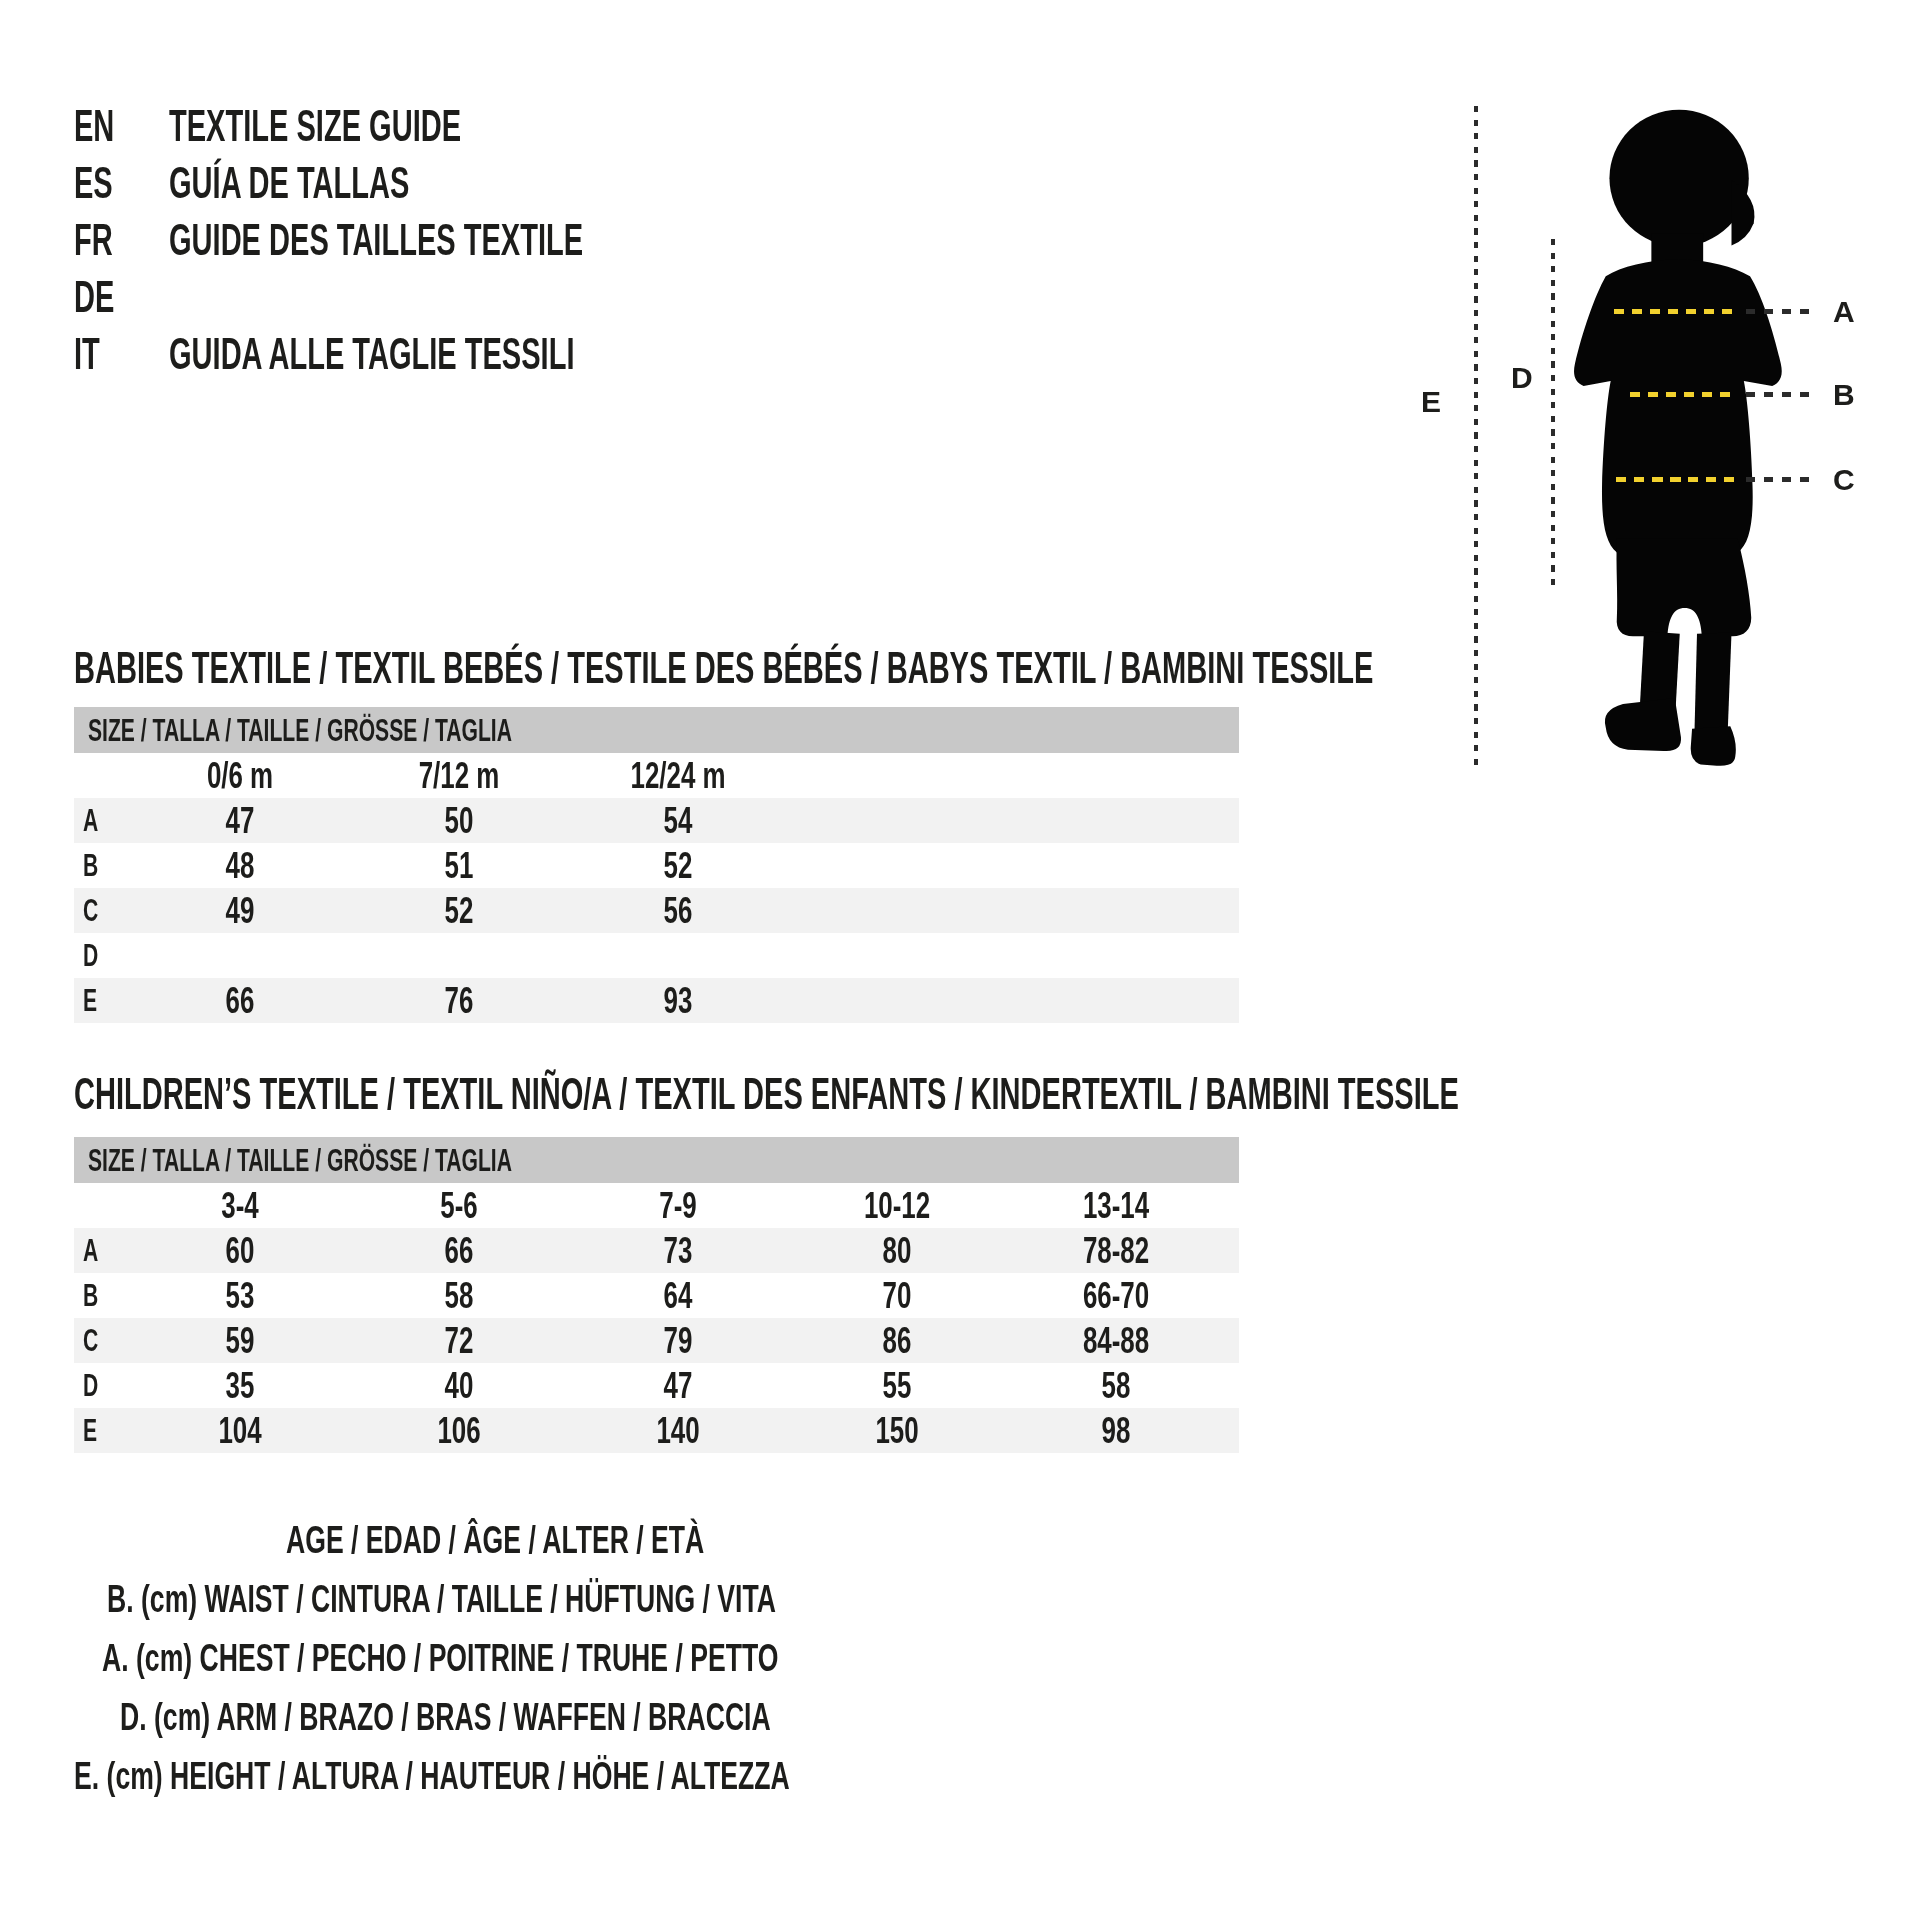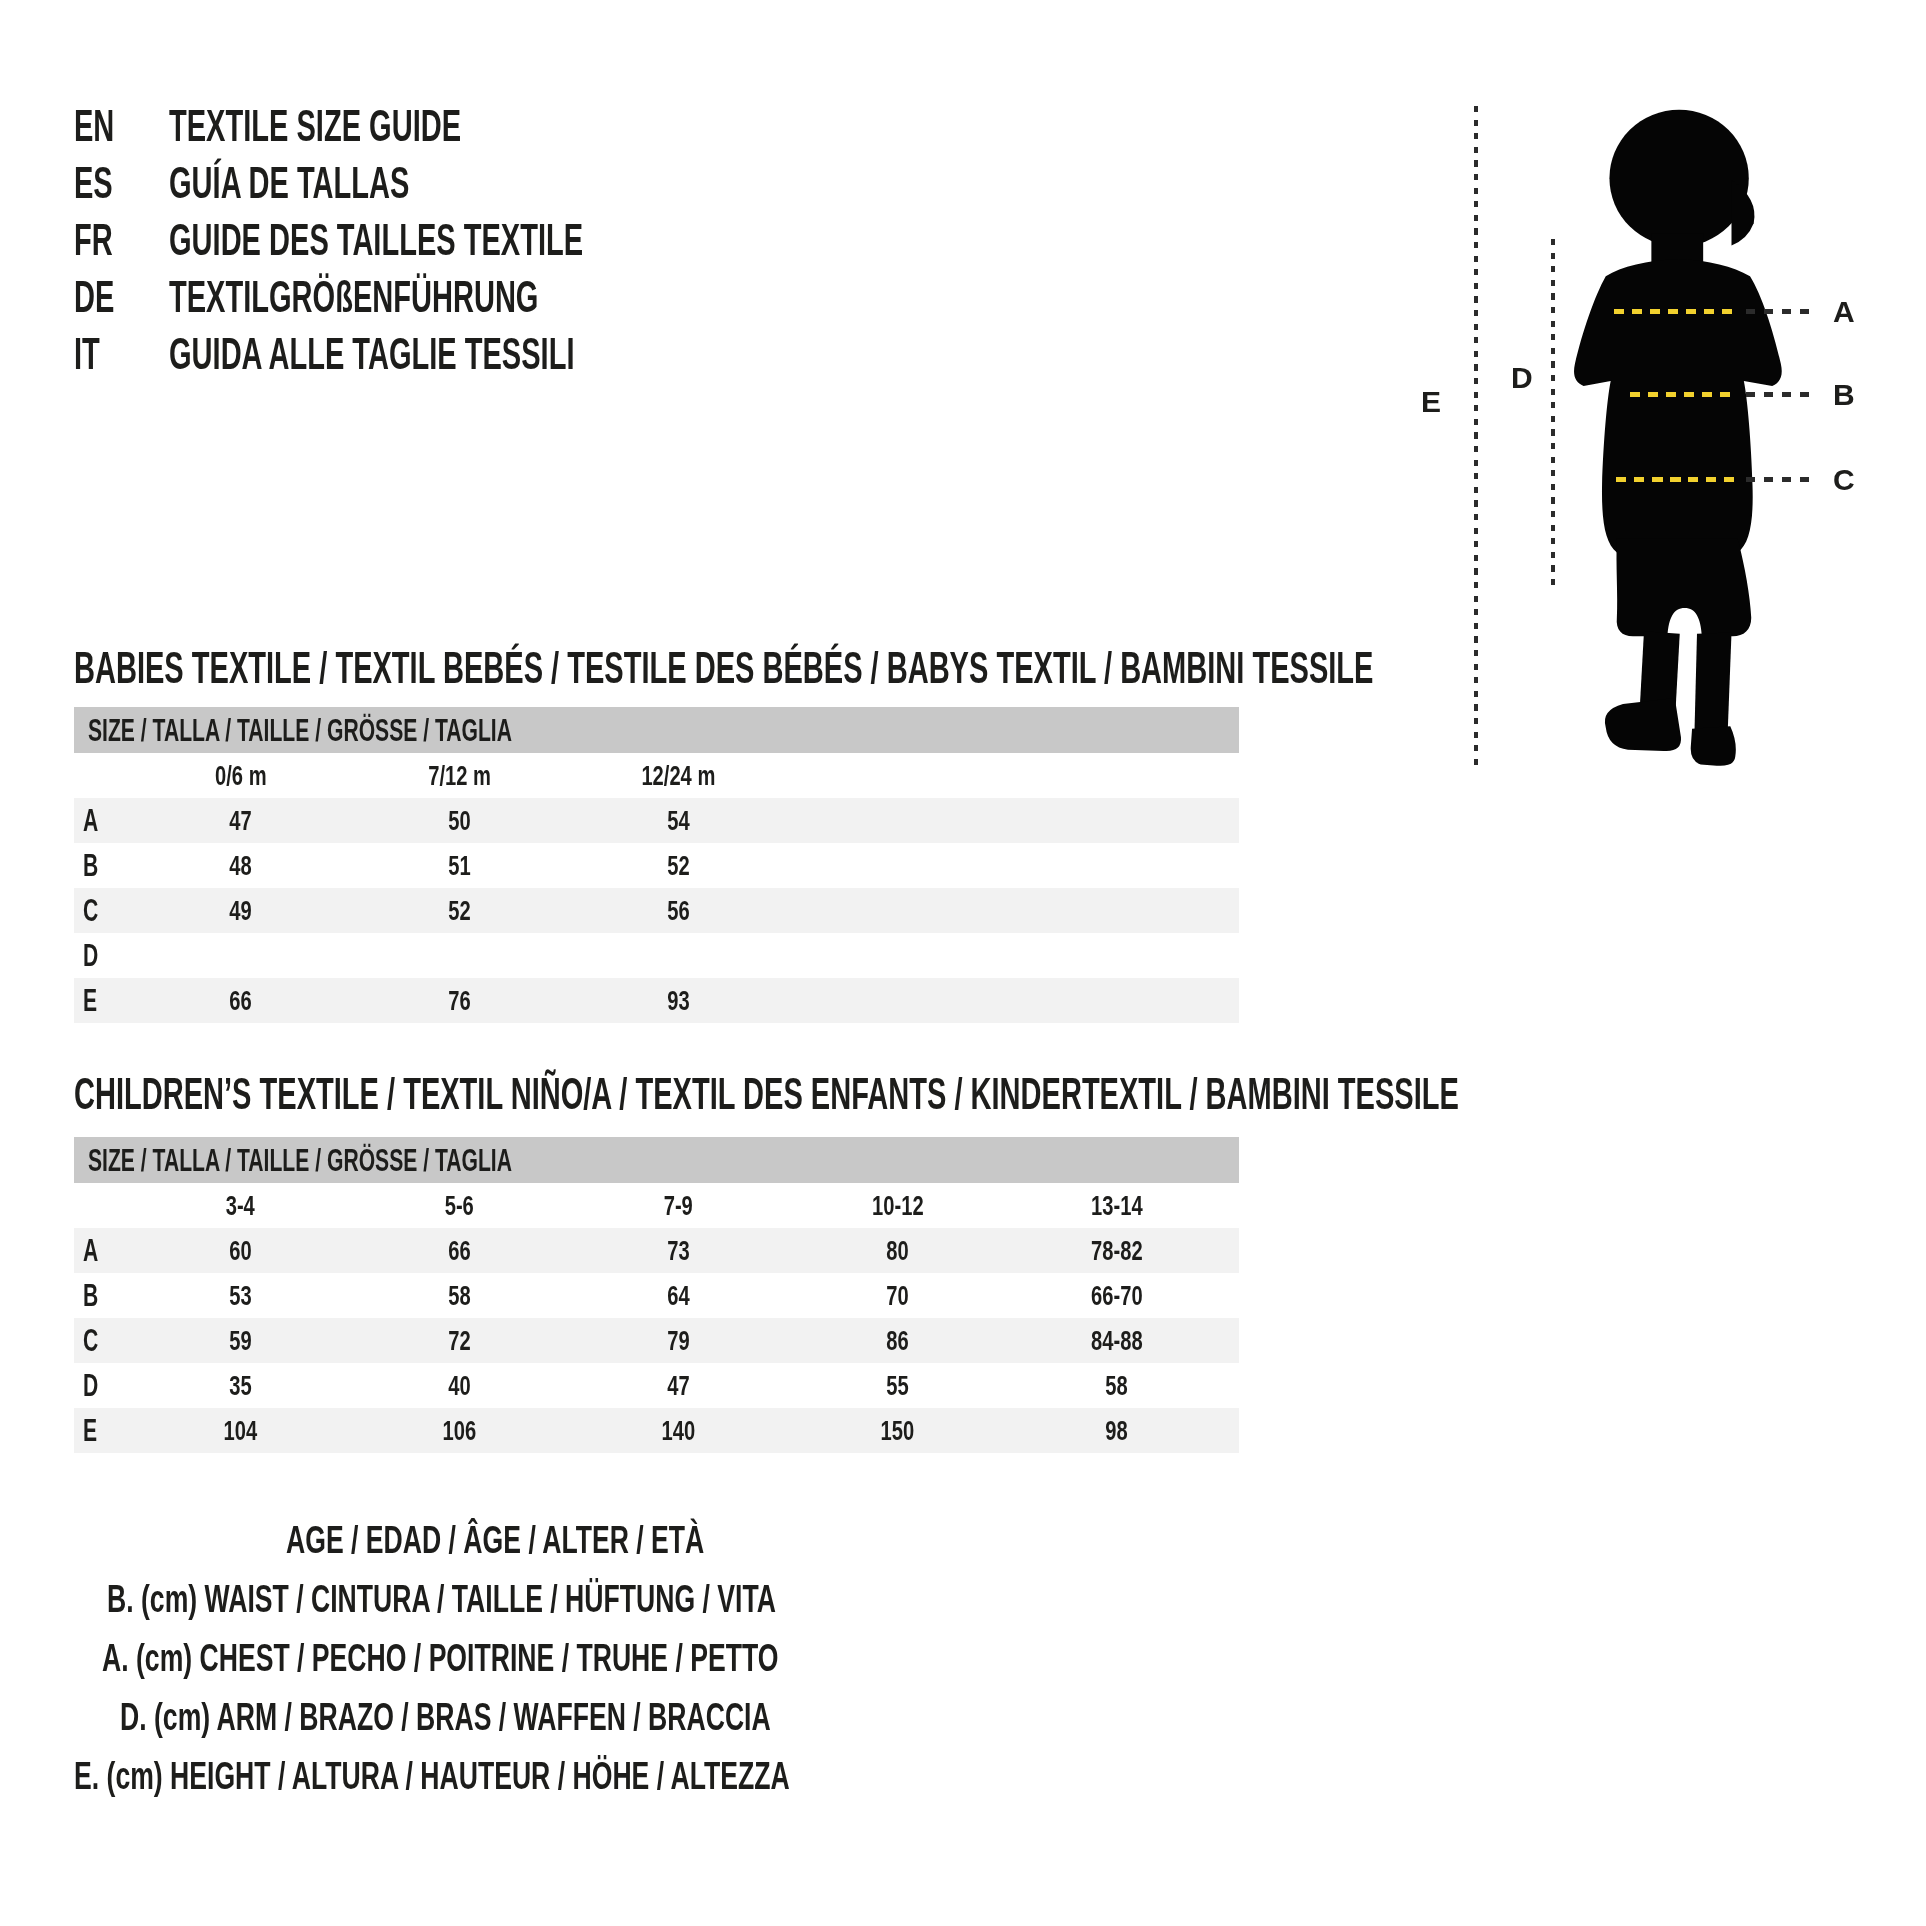--- a/index.html
+++ b/index.html
@@ -33,21 +33,21 @@
   #babies-heading{top:643px;}
   #children-heading{top:1069px;}
 
   
   .sizetable{position:absolute;left:74px;width:1165px;}
   #babies-table{top:707px;}
   #children-table{top:1137px;}
   .band{height:46px;line-height:46px;background:var(--band);padding-left:14px;font-size:32px;font-weight:700;}
   .cols{display:flex;margin-left:57px;height:45px;}
   .cols .cell{line-height:45px;}
-  .cell{width:219px;flex:0 0 219px;text-align:center;font-size:28px;font-weight:700;}
+  .cell{width:219px;flex:0 0 219px;text-align:center;font-size:36px;font-weight:700;}
   .trow{display:flex;height:45px;line-height:45px;}
   .trow .letter{width:57px;flex:0 0 57px;text-align:left;padding-left:8.6px;font-size:32px;font-weight:700;}
   .vals{display:flex;}
   .rows > div.trow:nth-of-type(odd){background:var(--stripe);}
 
   
   #legend{position:absolute;left:74px;top:1511px;}
   .legline{height:59px;line-height:59px;font-size:38px;font-weight:700;text-align:center;}
   .legline > .sqz{transform:scaleX(0.70);}
 
@@ -87,21 +87,20 @@
       <span class="ltitle"><span class="sqz">GUÍA DE TALLAS</span></span>
     </div>
 
     <div class="lrow">
       <span class="lcode"><span class="sqz">FR</span></span>
       <span class="ltitle"><span class="sqz">GUIDE DES TAILLES TEXTILE</span></span>
     </div>
 
     <div class="lrow">
       <span class="lcode"><span class="sqz">DE</span></span>
-      <span class="ltitle"><span class="sqz">TEXTILGRÖßENFÜHRUNG</span></span>
     </div>
 
     <div class="lrow">
       <span class="lcode"><span class="sqz">IT</span></span>
       <span class="ltitle"><span class="sqz">GUIDA ALLE TAGLIE TESSILI</span></span>
     </div>
   </div>
 
 <div class="vdots" id="e-line"></div>
 <div class="vdots" id="d-line"></div>

